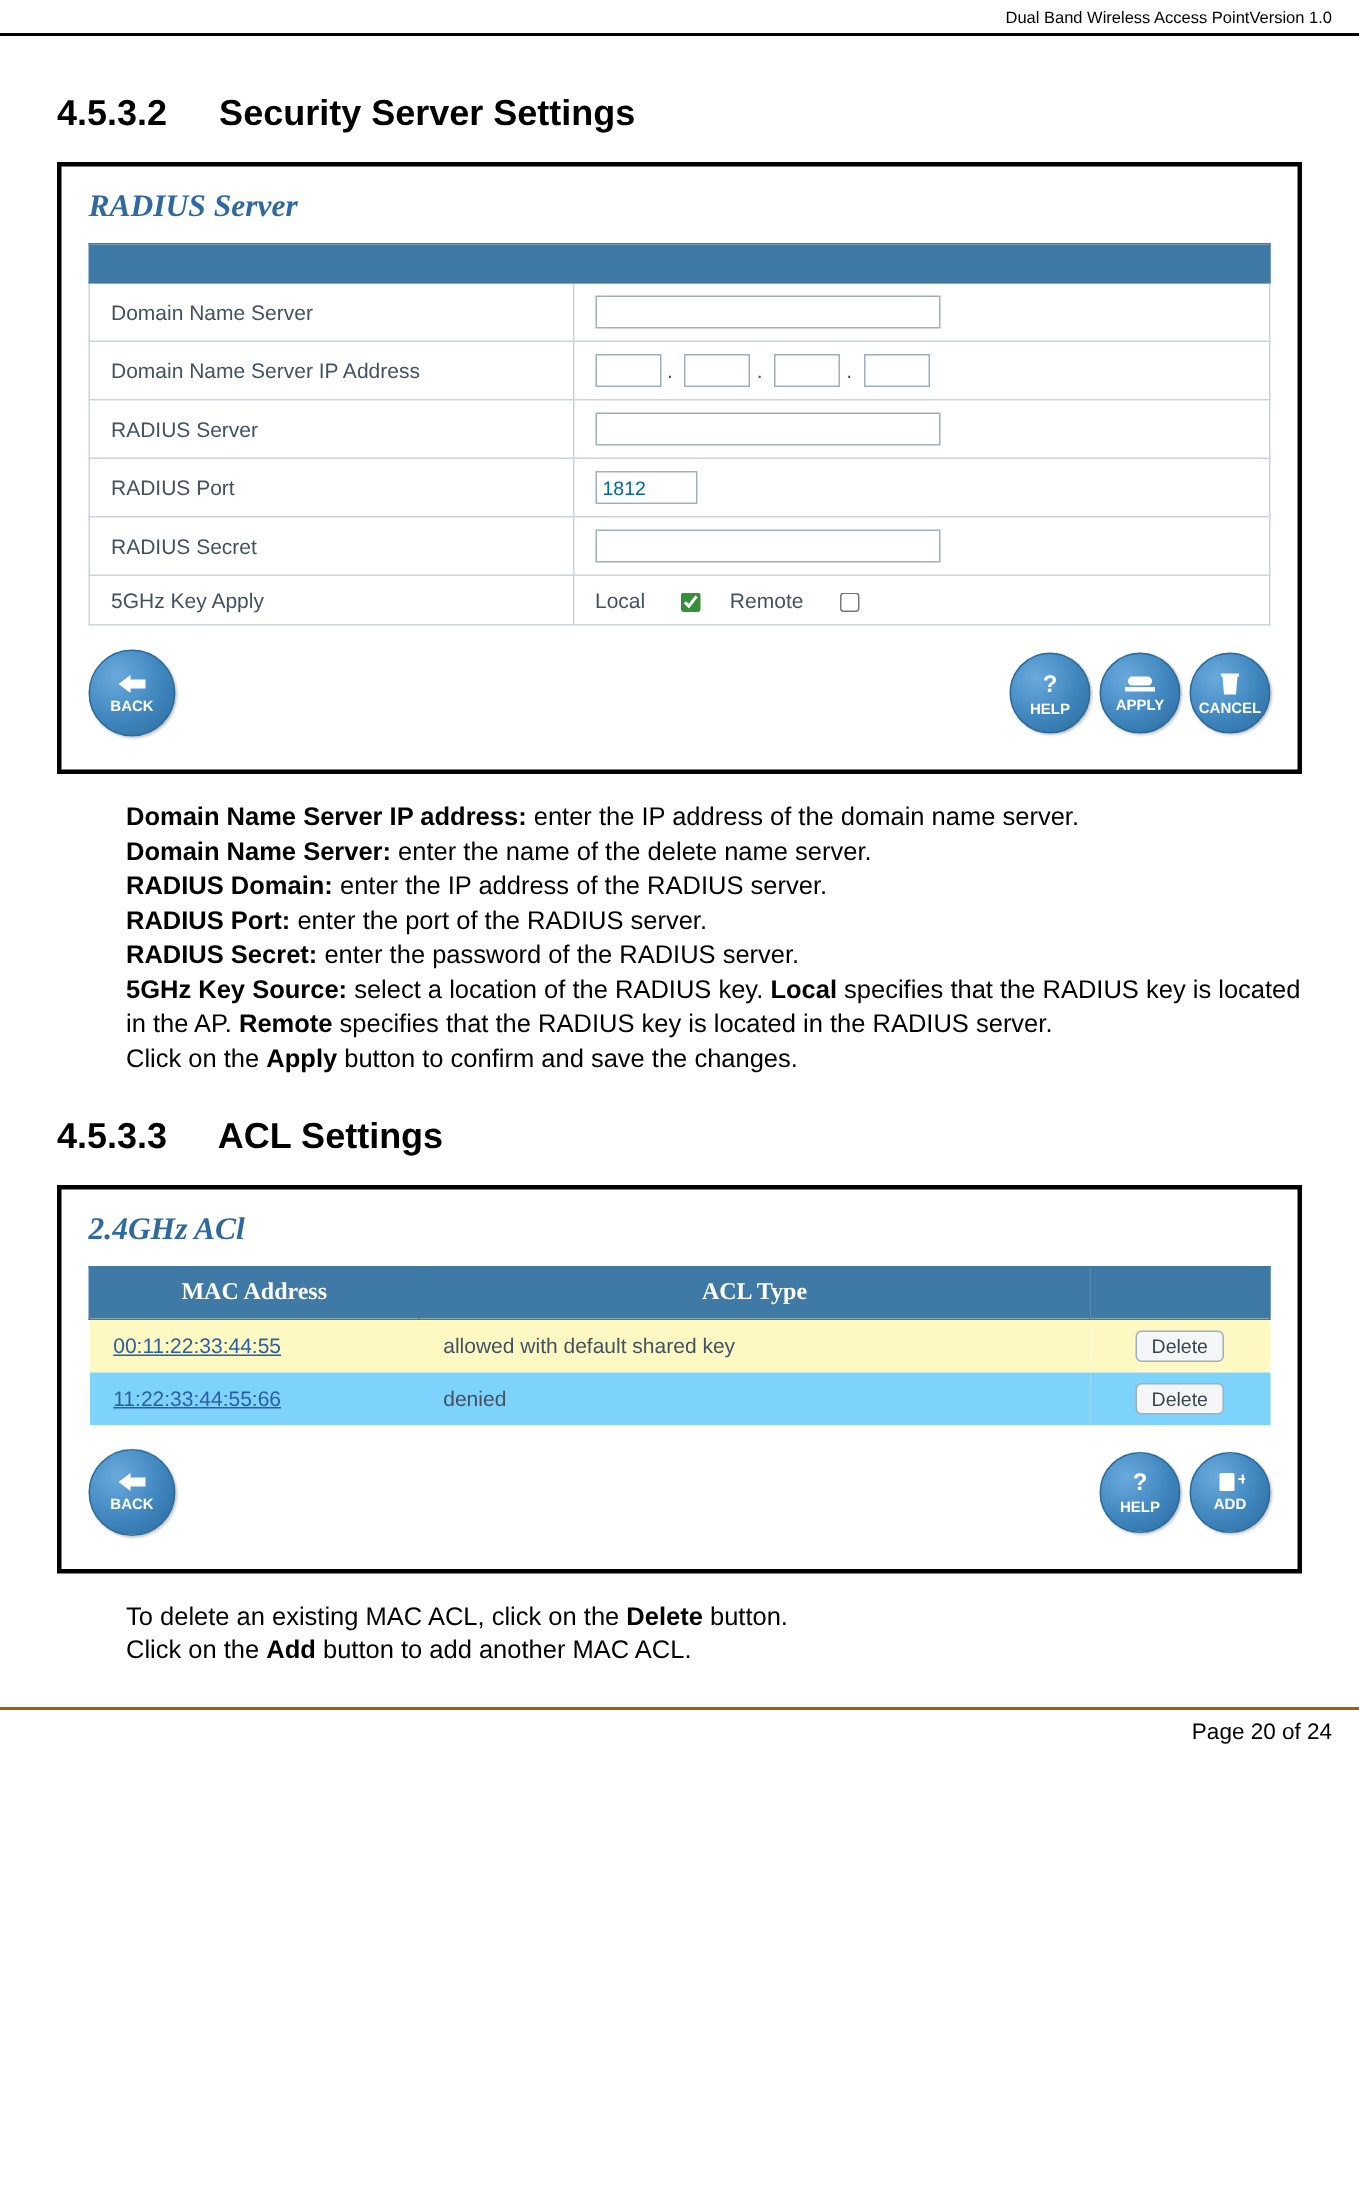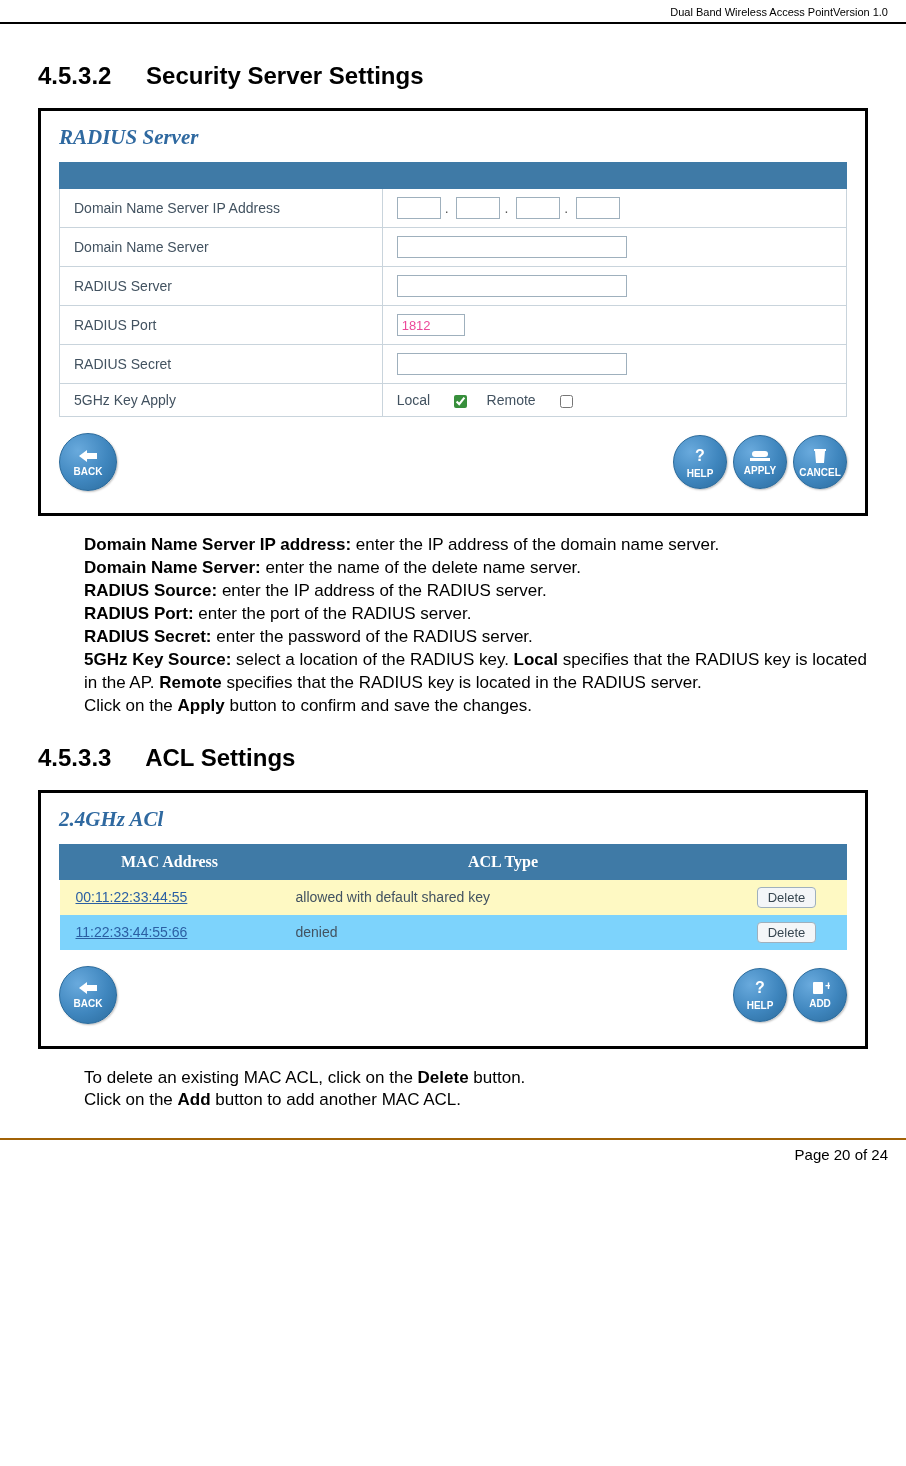--- a/index.html
+++ b/index.html
@@ -59,21 +59,21 @@
     height: 26px;
     padding: 0;
     border: 1px solid #3f7aa6;
   }
   .form-table td.label-cell { width: 41%; }
   .txt {
     border: 1px solid #9fb0bd;
     height: 22px;
     padding: 0 4px;
     font-size: 13px;
-    color: #ec4899;
+    color: #0369a1;
   }
   .txt-ip { width: 44px; }
   .txt-wide { width: 230px; }
   .txt-port { width: 68px; }
   .ip-sep { margin: 0 4px; color:#555; }
   .chk { vertical-align: middle; margin: 0 4px 0 2px; accent-color:#378f3c; }
   .key-label { color:#425260; margin-right: 18px; font-size:14px; }
   
   .btn-row { display: flex; justify-content: space-between; margin-top: 16px; align-items: center; }
   .btn-right { display: flex; gap: 6px; }
@@ -142,31 +142,31 @@
   </div>
 
   <div class="panel">
     <div class="panel-title">RADIUS Server</div>
     <table class="form-table">
       <tbody>
           <tr class="header-row">
             <td colspan="2"></td>
           </tr>
       <tr>
+        <td class="label-cell">Domain Name Server</td>
+        <td><input class="txt txt-wide" style=""></td>
+      </tr>
+      <tr>
         <td class="label-cell">Domain Name Server IP Address</td>
         <td>
           <input class="txt txt-ip" style=""><span class="ip-sep">.</span>
           <input class="txt txt-ip" style=""><span class="ip-sep">.</span>
           <input class="txt txt-ip" style=""><span class="ip-sep">.</span>
           <input class="txt txt-ip" style="">
         </td>
-      </tr>
-      <tr>
-        <td class="label-cell">Domain Name Server</td>
-        <td><input class="txt txt-wide" style=""></td>
       </tr>
       <tr>
         <td class="label-cell">RADIUS Server</td>
         <td><input class="txt txt-wide" style=""></td>
       </tr>
       <tr>
         <td class="label-cell">RADIUS Port</td>
         <td><input class="txt txt-port" value="1812" style=""></td>
       </tr>
       <tr>
@@ -213,21 +213,21 @@
             </svg>
           <span>CANCEL</span>
         </div>
       </div>
     </div>
   </div>
 
   <div class="desc">
     <p><span class="term">Domain Name Server IP address:</span><span> enter the IP address of the domain name server.</span></p>
     <p><span class="term">Domain Name Server:</span><span> enter the name of the delete name server.</span></p>
-    <p><span class="term">RADIUS Source:</span><span> enter the IP address of the RADIUS server.</span></p>
+    <p><span class="term">RADIUS Domain:</span><span> enter the IP address of the RADIUS server.</span></p>
     <p><span class="term">RADIUS Port:</span><span> enter the port of the RADIUS server.</span></p>
     <p><span class="term">RADIUS Secret:</span><span> enter the password of the RADIUS server.</span></p>
     <p><span class="term">5GHz Key Source:</span><span> select a location of the RADIUS key.  </span><span class="term">Local</span><span> specifies that the RADIUS key is located in the AP.  </span><span class="term">Remote</span><span> specifies that the RADIUS key is located in the RADIUS server.</span></p>
     <p><span>Click on the </span><span class="term">Apply</span><span> button to confirm and save the changes.</span></p>
   </div>
 
   <div class="section-heading">
     <span class="num">4.5.3.3</span>
     <span>ACL Settings</span>
   </div>

